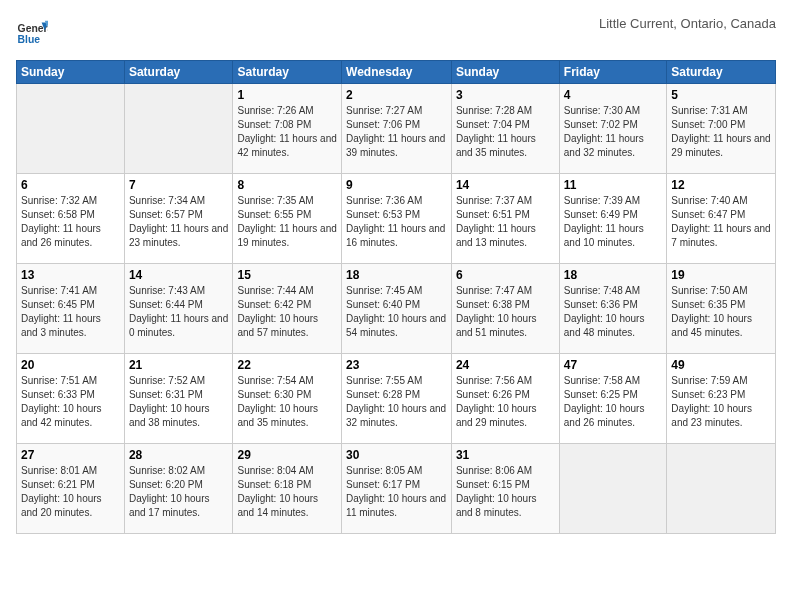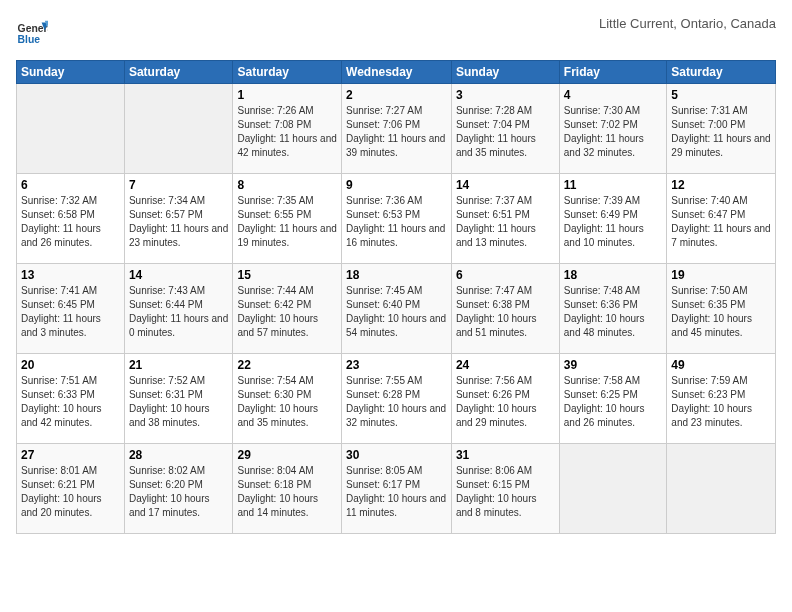--- a/index.html
+++ b/index.html
@@ -207,21 +207,21 @@
         </td>
         <td>
           <span class="day-number">23</span>
           <div class="day-info">Sunrise: 7:55 AM<br>Sunset: 6:28 PM<br>Daylight: 10 hours and 32 minutes.</div>
         </td>
         <td>
           <span class="day-number">24</span>
           <div class="day-info">Sunrise: 7:56 AM<br>Sunset: 6:26 PM<br>Daylight: 10 hours and 29 minutes.</div>
         </td>
         <td>
-          <span class="day-number">39</span>
+          <span class="day-number">47</span>
           <div class="day-info">Sunrise: 7:58 AM<br>Sunset: 6:25 PM<br>Daylight: 10 hours and 26 minutes.</div>
         </td>
         <td>
           <span class="day-number">49</span>
           <div class="day-info">Sunrise: 7:59 AM<br>Sunset: 6:23 PM<br>Daylight: 10 hours and 23 minutes.</div>
         </td>
       </tr>
       <tr>
         <td>
           <span class="day-number">27</span>

